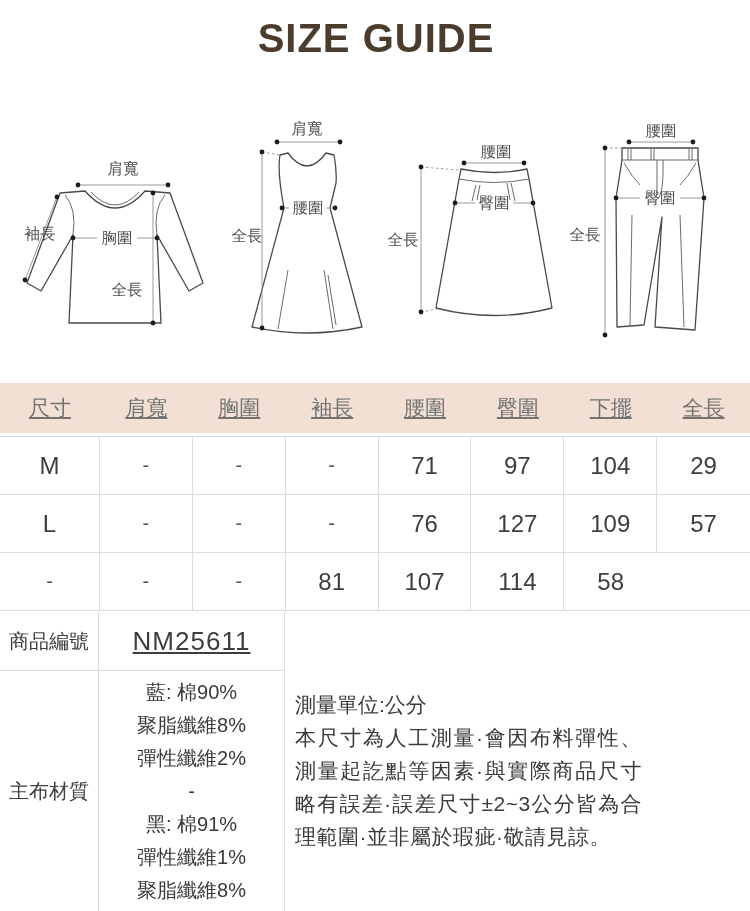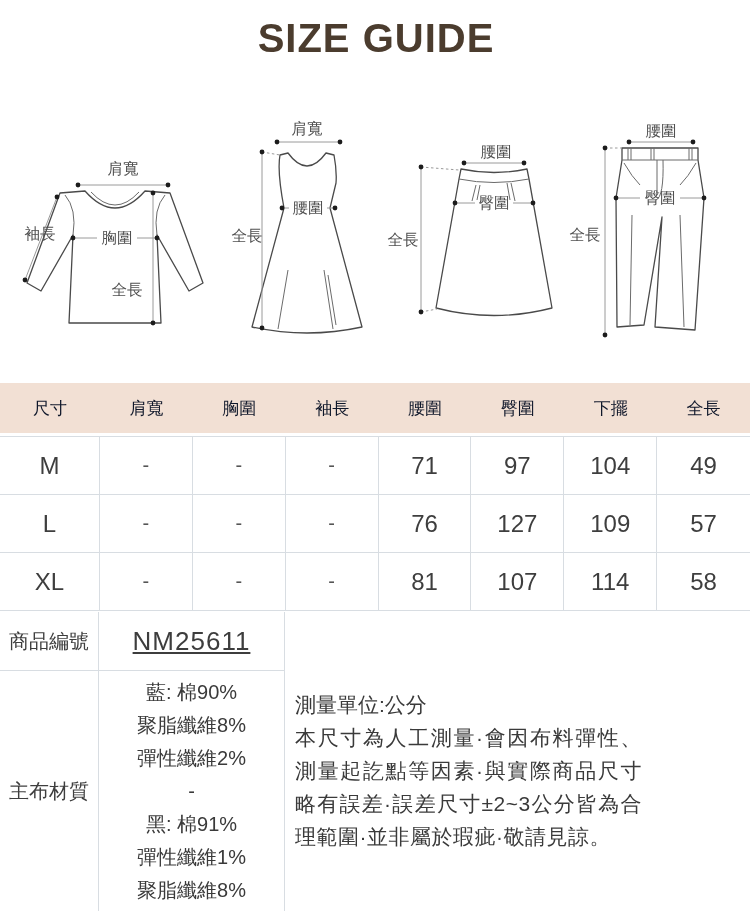--- a/index.html
+++ b/index.html
@@ -17,21 +17,21 @@
   .thin    { fill:none; stroke:#6b6b6b; stroke-width:1; }
   .measure { fill:none; stroke:#9a9a9a; stroke-width:1; }
   .dashed  { fill:none; stroke:#9a9a9a; stroke-width:1; stroke-dasharray:2.5,2.5; }
   .dot     { fill:#1c1c1c; }
 
   
   .size-table { position:absolute; top:383px; left:0; width:750px; }
   .st-header { display:grid; grid-template-columns:100px repeat(7,1fr); height:50px;
                background:#f2e0d4; }
   .st-header > div { display:flex; align-items:center; justify-content:center;
-                     font-size:17px; color:#0f172a; }
+                     font-size:21px; color:#737373;text-decoration:underline; }
   .st-body { margin-top:3px; border-top:1px solid #d8dde2; }
   .st-row { display:grid; grid-template-columns:100px repeat(7,1fr); height:58px;
             border-bottom:1px solid #d8dde2; }
   .st-row > div { display:flex; align-items:center; justify-content:center;
                   font-size:24px; color:#3e3e3e; border-right:1px solid #d8dde2; }
   .st-row > div:last-child { border-right:none; }
   .st-row .dash { font-size:20px; color:#555; }
 
   
   .info-table { position:absolute; top:612px; left:0; width:656px; height:299px;
@@ -175,34 +175,33 @@
     </div>
     <div class="st-body">
       <div class="st-row">
         <div>M</div>
         <div class="dash">-</div>
         <div class="dash">-</div>
         <div class="dash">-</div>
         <div>71</div>
         <div>97</div>
         <div>104</div>
-        <div>49</div>
+        <div>29</div>
       </div>
       <div class="st-row">
         <div>L</div>
         <div class="dash">-</div>
         <div class="dash">-</div>
         <div class="dash">-</div>
         <div>76</div>
         <div>127</div>
         <div>109</div>
         <div>57</div>
       </div>
       <div class="st-row">
-        <div>XL</div>
         <div class="dash">-</div>
         <div class="dash">-</div>
         <div class="dash">-</div>
         <div>81</div>
         <div>107</div>
         <div>114</div>
         <div>58</div>
       </div>
     </div>
   </div>

